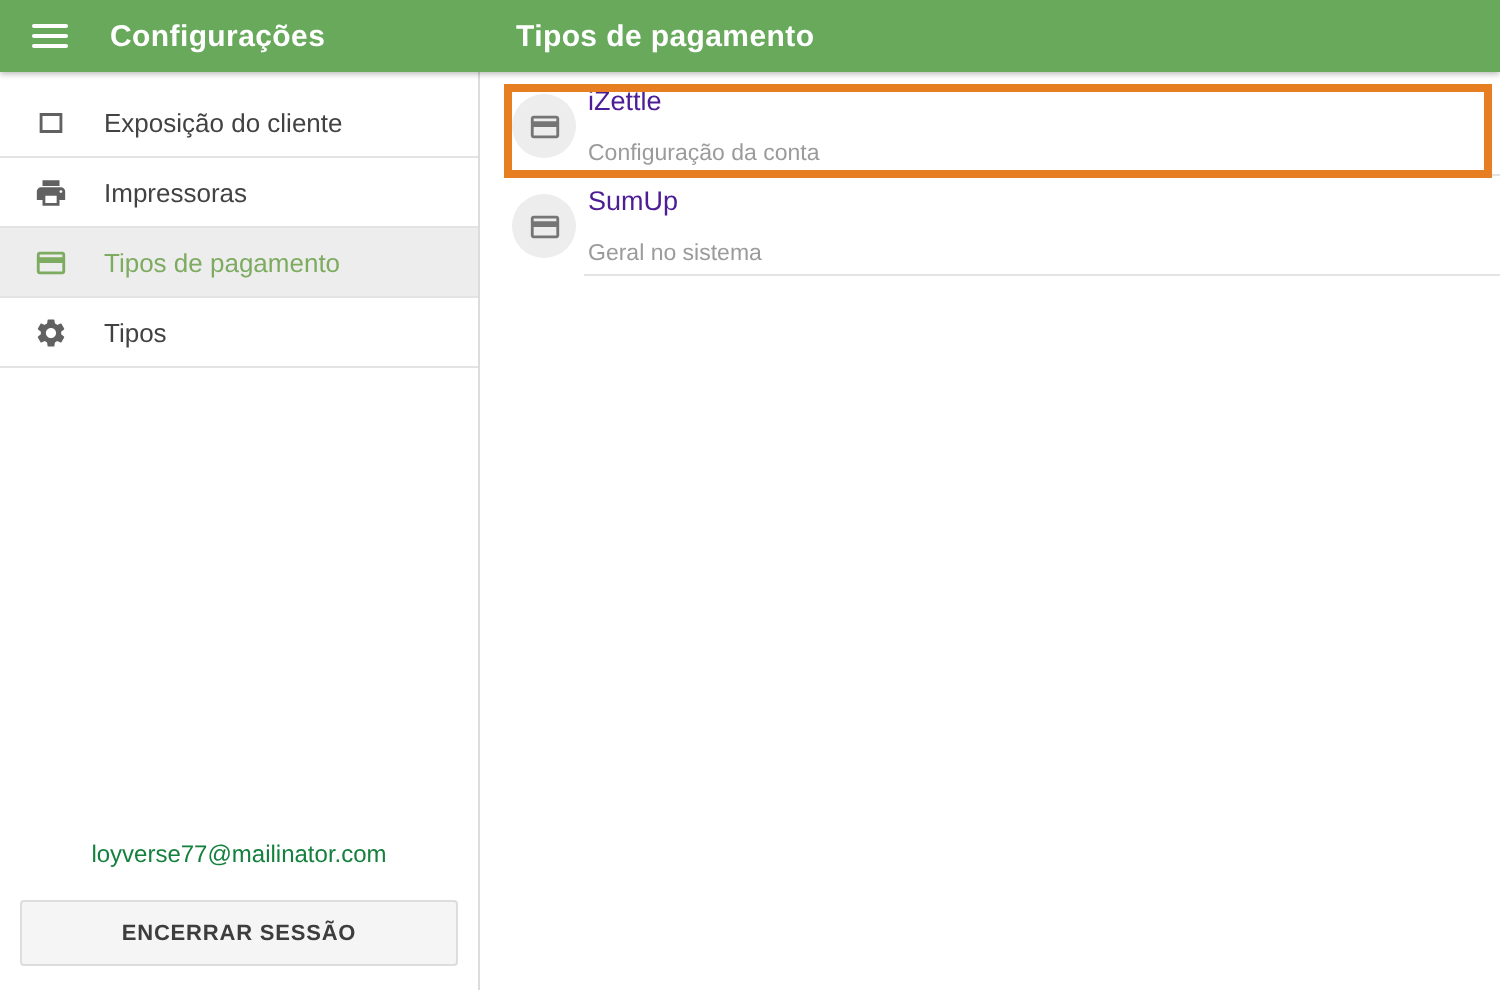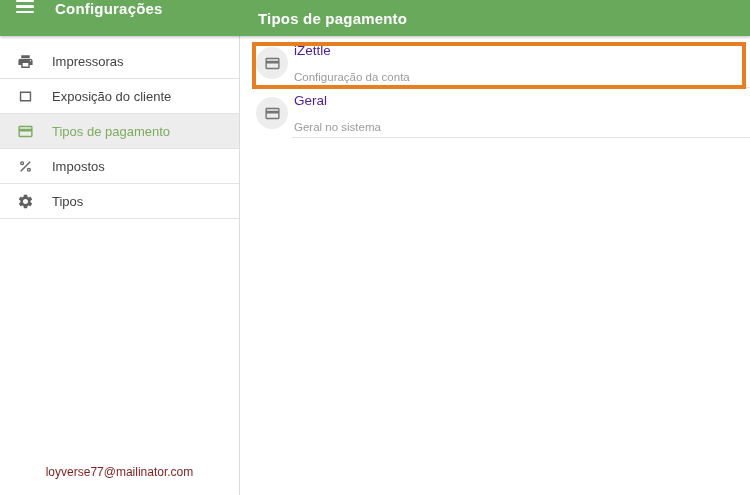--- a/index.html
+++ b/index.html
@@ -17,20 +17,21 @@
     background:#68a95c;
     display:flex;
     align-items:stretch;
     position:relative;
     z-index:5;
     box-shadow:0 1px 3px rgba(0,0,0,.28);
   }
   .topbar-left {
     width:240px;
     display:flex;
+    align-items:center;
     flex-shrink:0;
   }
   .menu-btn {
     margin-left:16px;
     width:18px; height:13px;
     display:flex;
     flex-direction:column;
     justify-content:space-between;
     cursor:pointer;
   }
@@ -79,21 +80,21 @@
     font-size:13px;
     color:#424242;
   }
   .nav-item.selected { background:#ededed; }
   .nav-item.selected .nav-label { color:#7dab5f; }
   .nav-item.selected .nav-icon svg { fill:#7dab5f; }
   .sidebar-spacer { flex:1; }
   .account-email {
     text-align:center;
     font-size:12px;
-    color:#7f1d1d;
+    color:#15803d;
     margin-bottom:16px;
   }
   .logout-btn {
     margin:0 10px 12px 10px;
     height:33px;
     background:#f5f5f5;
     border:1px solid #ddd;
     border-radius:2px;
     font-family:"Liberation Sans", sans-serif;
     font-size:11px;
@@ -159,66 +160,59 @@
     </div>
   </div>
 
   <div class="body">
 
     <div class="sidebar">
 
       <div class="nav-item">
         <span class="nav-icon">
           <svg viewBox="0 0 24 24">
+              <path d="M4 5v14h16V5H4zm14 12H6V7h12v10z"></path>
+            </svg>
+        </span>
+        <span class="nav-label">Exposição do cliente</span>
+      </div>
+
+      <div class="nav-item">
+        <span class="nav-icon">
+          <svg viewBox="0 0 24 24">
               <path d="M19 8H5c-1.66 0-3 1.34-3 3v6h4v4h12v-4h4v-6c0-1.66-1.34-3-3-3zm-3 11H8v-5h8v5zm3-7c-.55 0-1-.45-1-1s.45-1 1-1 1 .45 1 1-.45 1-1 1zm-1-9H6v4h12V3z"></path>
             </svg>
         </span>
         <span class="nav-label">Impressoras</span>
       </div>
 
+      <div class="nav-item selected">
+        <span class="nav-icon">
+          <svg viewBox="0 0 24 24">
+              <path d="M20 4H4c-1.11 0-1.99.89-1.99 2L2 18c0 1.11.89 2 2 2h16c1.11 0 2-.89 2-2V6c0-1.11-.89-2-2-2zm0 14H4v-6h16v6zm0-10H4V6h16v2z"></path>
+            </svg>
+        </span>
+        <span class="nav-label">Tipos de pagamento</span>
+      </div>
+
+
       <div class="nav-item">
         <span class="nav-icon">
           <svg viewBox="0 0 24 24">
-              <path d="M4 5v14h16V5H4zm14 12H6V7h12v10z"></path>
-            </svg>
-        </span>
-        <span class="nav-label">Exposição do cliente</span>
-      </div>
-
-      <div class="nav-item selected">
-        <span class="nav-icon">
-          <svg viewBox="0 0 24 24">
-              <path d="M20 4H4c-1.11 0-1.99.89-1.99 2L2 18c0 1.11.89 2 2 2h16c1.11 0 2-.89 2-2V6c0-1.11-.89-2-2-2zm0 14H4v-6h16v6zm0-10H4V6h16v2z"></path>
-            </svg>
-        </span>
-        <span class="nav-label">Tipos de pagamento</span>
-      </div>
-
-      <div class="nav-item">
-        <span class="nav-icon">
-          <svg viewBox="0 0 24 24">
-              <path d="M7.2 4.5a2.9 2.9 0 1 0 0 5.8 2.9 2.9 0 0 0 0-5.8zm0 1.8a1.1 1.1 0 1 1 0 2.2 1.1 1.1 0 0 1 0-2.2zm9.6 7.4a2.9 2.9 0 1 0 0 5.8 2.9 2.9 0 0 0 0-5.8zm0 1.8a1.1 1.1 0 1 1 0 2.2 1.1 1.1 0 0 1 0-2.2zM17.9 4.7 4.6 18l1.4 1.4L19.3 6.1z"></path>
-            </svg>
-        </span>
-        <span class="nav-label">Impostos</span>
-      </div>
-
-      <div class="nav-item">
-        <span class="nav-icon">
-          <svg viewBox="0 0 24 24">
               <path d="M19.14 12.94c.04-.3.06-.61.06-.94 0-.32-.02-.64-.07-.94l2.03-1.58c.18-.14.23-.41.12-.61l-1.92-3.32c-.12-.22-.37-.29-.59-.22l-2.39.96c-.5-.38-1.03-.7-1.62-.94l-.36-2.54c-.04-.24-.24-.41-.48-.41h-3.84c-.24 0-.43.17-.47.41l-.36 2.54c-.59.24-1.13.57-1.62.94l-2.39-.96c-.22-.08-.47 0-.59.22L2.74 8.87c-.12.21-.08.47.12.61l2.03 1.58c-.05.3-.09.63-.09.94s.02.64.07.94l-2.03 1.58c-.18.14-.23.41-.12.61l1.92 3.32c.12.22.37.29.59.22l2.39-.96c.5.38 1.03.7 1.62.94l.36 2.54c.05.24.24.41.48.41h3.84c.24 0 .44-.17.47-.41l.36-2.54c.59-.24 1.13-.56 1.62-.94l2.39.96c.22.08.47 0 .59-.22l1.92-3.32c.12-.22.07-.47-.12-.61l-2.01-1.58zM12 15.6c-1.98 0-3.6-1.62-3.6-3.6s1.62-3.6 3.6-3.6 3.6 1.62 3.6 3.6-1.62 3.6-3.6 3.6z"></path>
             </svg>
         </span>
         <span class="nav-label">Tipos</span>
       </div>
 
       <div class="sidebar-spacer"></div>
 
       <div class="account-email">loyverse77@mailinator.com</div>
 
+      <button class="logout-btn">ENCERRAR SESSÃO</button>
     </div>
 
     <div class="content">
 
       <div class="pay-item">
         <div class="avatar">
           <svg viewBox="0 0 24 24">
               <path d="M20 4H4c-1.11 0-1.99.89-1.99 2L2 18c0 1.11.89 2 2 2h16c1.11 0 2-.89 2-2V6c0-1.11-.89-2-2-2zm0 14H4v-6h16v6zm0-10H4V6h16v2z"></path>
             </svg>
         </div>
@@ -230,21 +224,21 @@
         <div class="highlight-box"></div>
       </div>
 
       <div class="pay-item">
         <div class="avatar">
           <svg viewBox="0 0 24 24">
               <path d="M20 4H4c-1.11 0-1.99.89-1.99 2L2 18c0 1.11.89 2 2 2h16c1.11 0 2-.89 2-2V6c0-1.11-.89-2-2-2zm0 14H4v-6h16v6zm0-10H4V6h16v2z"></path>
             </svg>
         </div>
         <div class="pay-text">
-          <div class="pay-title">Geral</div>
+          <div class="pay-title">SumUp</div>
           <div class="pay-sub">Geral no sistema</div>
         </div>
         <div class="row-divider"></div>
       </div>
 
     </div>
   </div>
 </div>
 
 </body></html>

